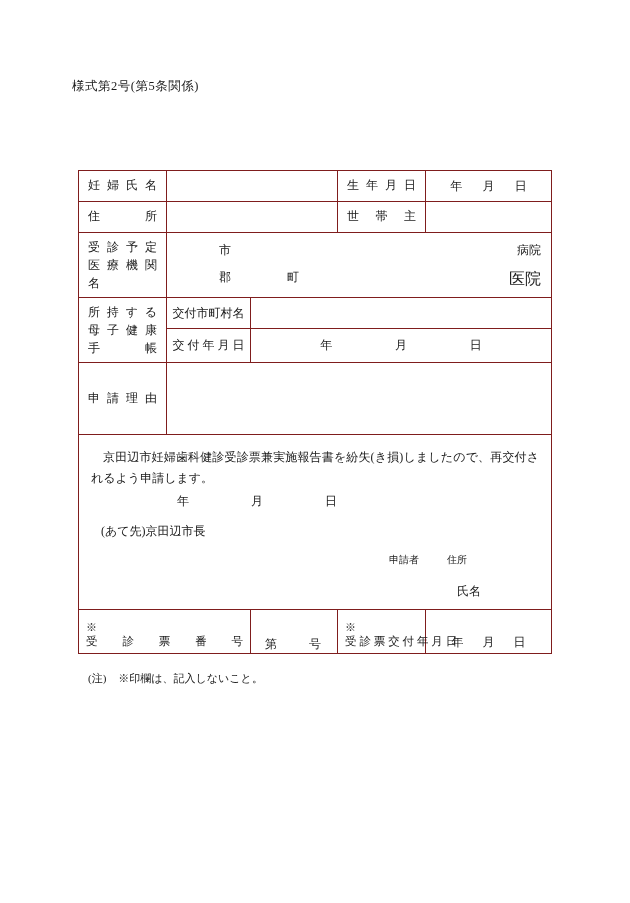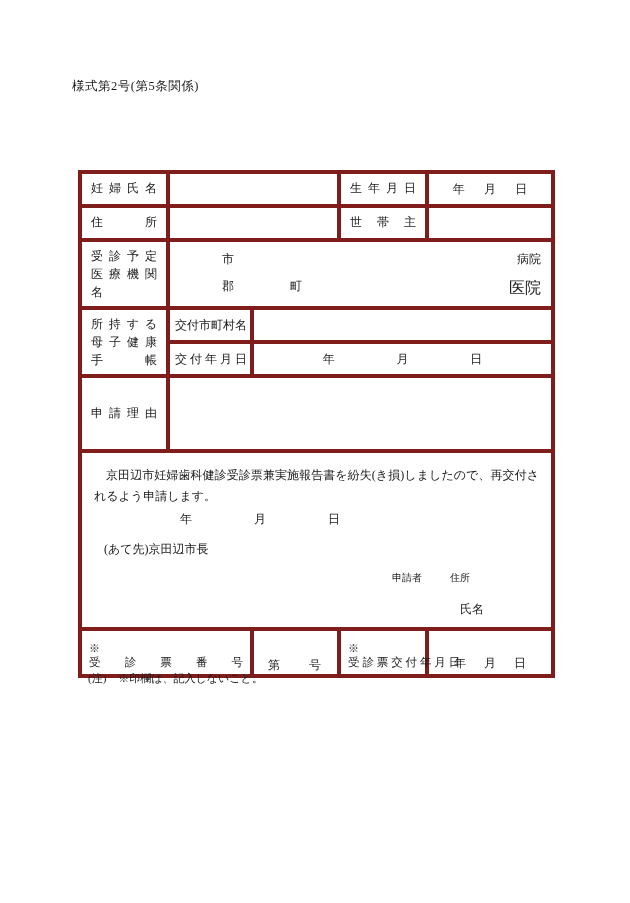--- a/index.html
+++ b/index.html
@@ -49,21 +49,21 @@
   .form-table {
     position: absolute;
     left: 78px;
     top: 170px;
     width: 473px;
     border-collapse: collapse;
     table-layout: fixed;
     font-size: 12px;
   }
   .form-table td {
-    border: 4px solid #7f1d1d;
+    border: 1px solid #7f1d1d;
     padding: 0;
     vertical-align: middle;
     background: #fff;
   }
 
   
   .lbl {
     text-align: justify;
     text-align-last: justify;
     text-justify: inter-character;
@@ -75,21 +75,21 @@
   .lbl-2line {
     text-align: justify;
     text-align-last: justify;
     text-justify: inter-character;
     padding: 5px 9px !important;
     font-size: 12px;
     line-height: 1.5;
   }
   .lbl-2line span { display: block; text-align: justify; text-align-last: justify; text-justify: inter-character; }
   .lbl-tight {
-    text-align: right;
+    text-align: center;
     padding: 3px 5px !important;
     font-size: 12px;
     white-space: nowrap;
   }
 
   .ymd {
     display: flex;
     justify-content: space-around;
     align-items: center;
     padding: 0 14px;

